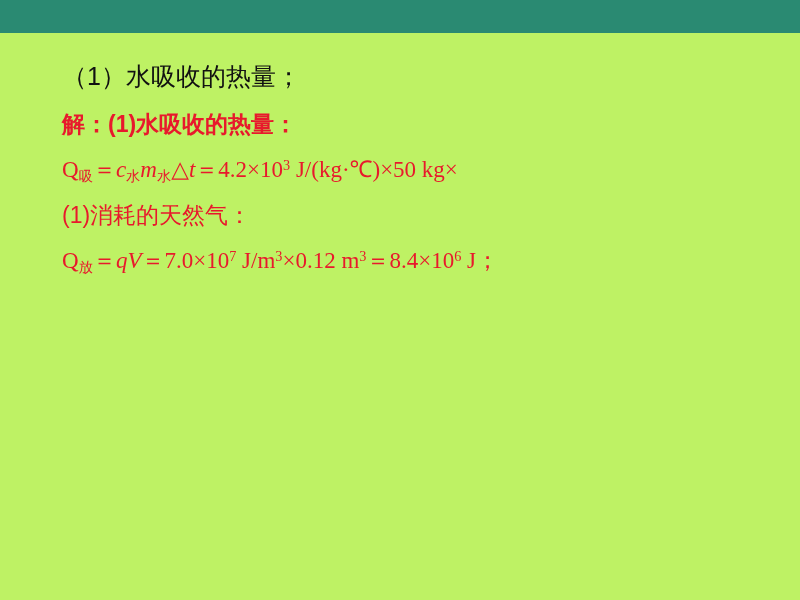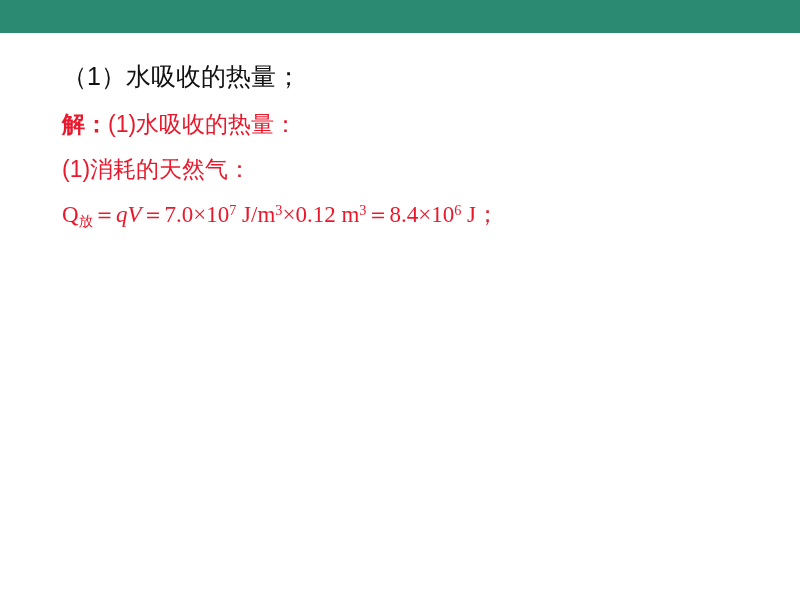--- a/index.html
+++ b/index.html
@@ -10,21 +10,21 @@
     width: 800px;
     height: 600px;
     background: #dff0e8;
     font-family: "Liberation Sans", sans-serif;
     overflow: hidden;
   }
   .slide {
     position: relative;
     width: 800px;
     height: 600px;
-    background: #ffffff;
+    background: #bef264;
     box-sizing: border-box;
   }
   .top-bar {
     position: absolute;
     top: 0;
     left: 0;
     width: 800px;
     height: 33px;
     background: #2a8a72;
   }
@@ -51,21 +51,21 @@
     color: #e8192c;
     font-size: 23px;
     line-height: 1.25;
     margin-bottom: 16px;
     white-space: nowrap;
   }
   .ans.bold-head {
     font-weight: bold;
   }
   .ans .normal {
-    font-weight: normal;
+    font-weight: bold;
     text-align: center;
   }
   .ans .italic {
     font-style: italic;
     font-family: "Liberation Serif", serif;
   }
   .ans .serif {
     font-family: "Liberation Serif", serif;
   }
   sub {
@@ -89,20 +89,23 @@
   <div class="top-bar"></div>
 
   <div class="content">
 
     <div class="line q-line">（1）水吸收的热量；</div>
 
     <div class="ans bold-head">
       <span>解：</span><span class="normal">(1)水吸收的热量：</span>
     </div>
 
+    <div class="ans">
+      <span class="serif">Q</span><sub>吸</sub><span>＝</span><span class="italic">c</span><sub>水</sub><span class="italic">m</span><sub>水</sub><span>△</span><span class="italic">t</span><span>＝</span><span class="serif">4.2×10</span><sup class="serif">3</sup><span class="serif"> J/(kg·</span><span class="deg">℃</span><span class="serif">)×50 kg×</span>
+    </div>
 
 
     <div class="ans">(1)消耗的天然气：</div>
 
 
 
     <div class="ans">
       <span class="serif">Q</span><sub>放</sub><span>＝</span><span class="italic">q</span><span class="italic">V</span><span>＝</span><span class="serif">7.0×10</span><sup class="serif">7</sup><span class="serif"> J/m</span><sup class="serif">3</sup><span class="serif">×0.12 m</span><sup class="serif">3</sup><span>＝</span><span class="serif">8.4×10</span><sup class="serif">6</sup><span class="serif"> J；</span>
     </div>
 

